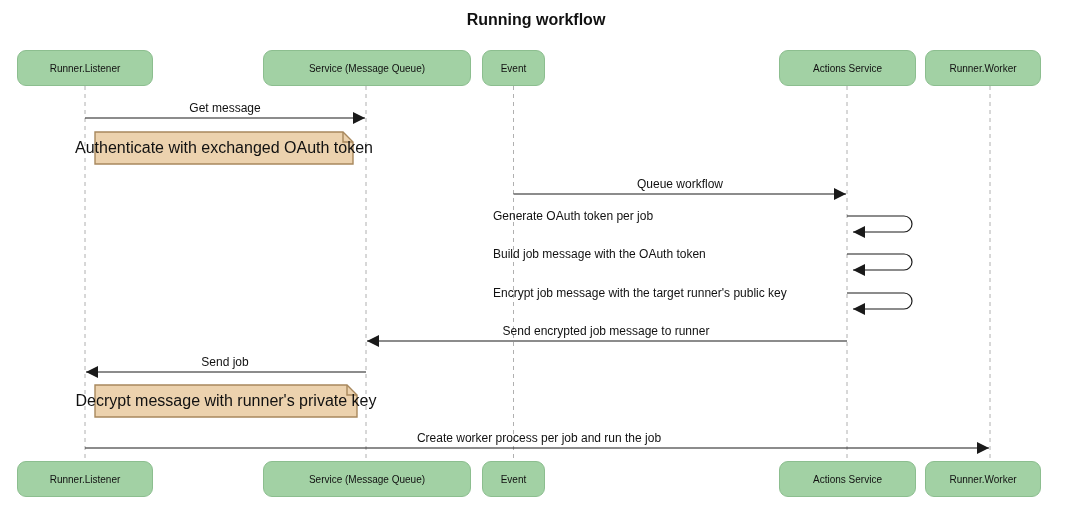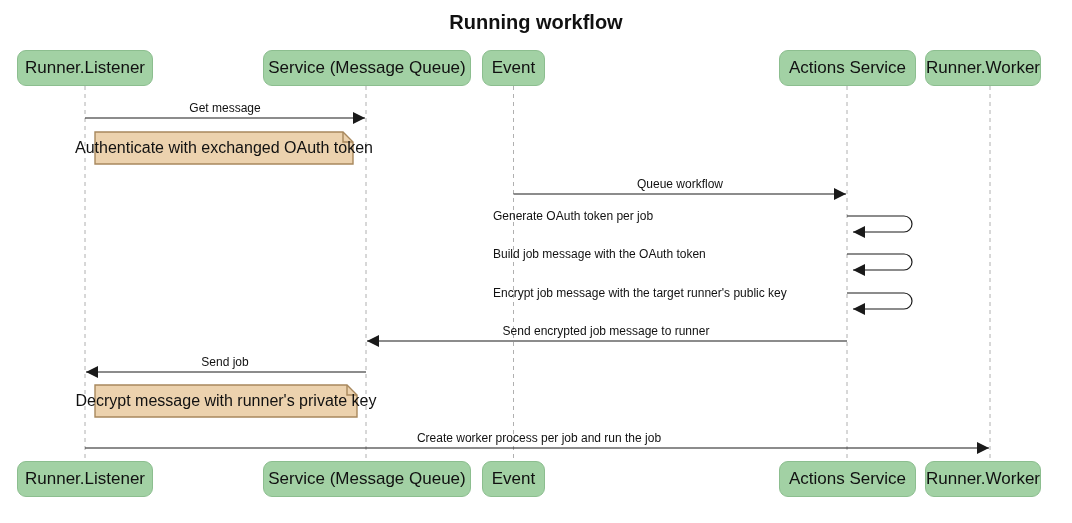--- a/index.html
+++ b/index.html
@@ -23,21 +23,21 @@
     background: var(--background);
     overflow: hidden;
   }
 
   .diagram-title {
     position: absolute;
     top: 11px;
     left: 0;
     width: 1072px;
     text-align: center;
-    font-size: 20px;
+    font-size: 16px;
     font-weight: bold;
     color: var(--text);
   }
 
   svg.layer {
     position: absolute;
     top: 0; left: 0;
     width: 1072px;
     height: 523px;
   }
@@ -66,21 +66,21 @@
 
   .actor-box {
     position: absolute;
     height: 36px;
     background: var(--actorFill);
     border: 1px solid var(--actorBorder);
     border-radius: 9px;
     display: flex;
     align-items: center;
     justify-content: center;
-    font-size: 17px;
+    font-size: 10px;
     color: var(--text);
     text-align: right;
   }
   .actor-top { top: 50px; }
   .actor-bottom { top: 461px; }
   .pos-a1 { left: 17px;  width: 136px; }
   .pos-a2 { left: 263px; width: 208px; }
   .pos-a3 { left: 482px; width: 63px;  }
   .pos-a4 { left: 779px; width: 137px; }
   .pos-a5 { left: 925px; width: 116px; }

